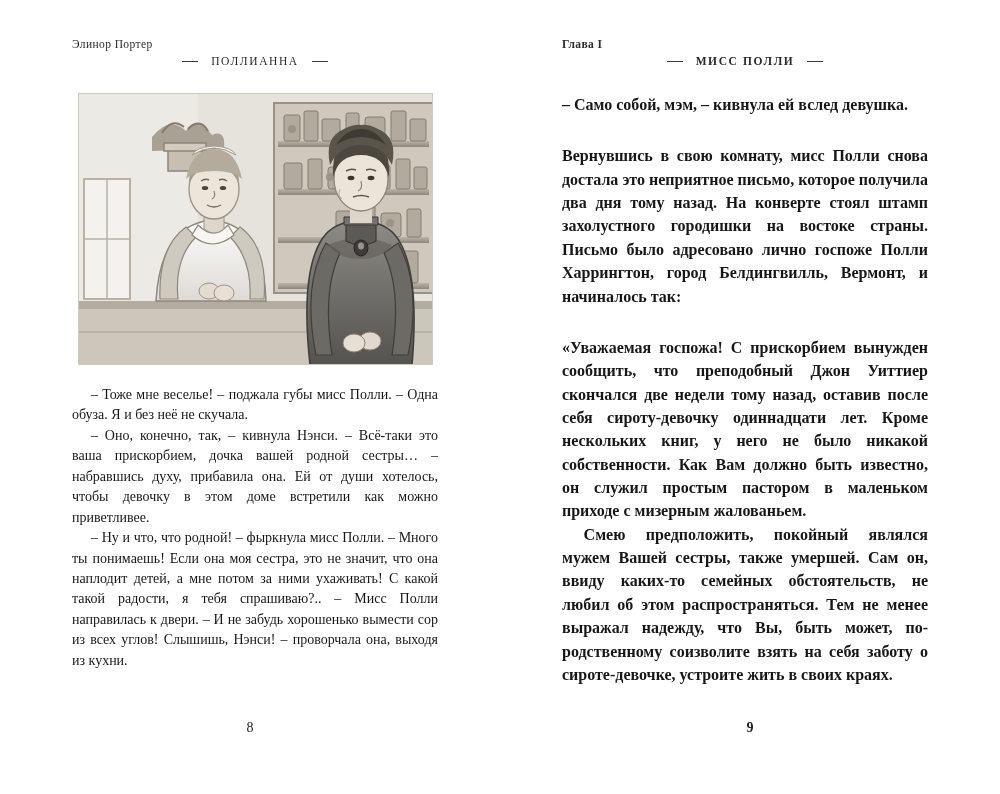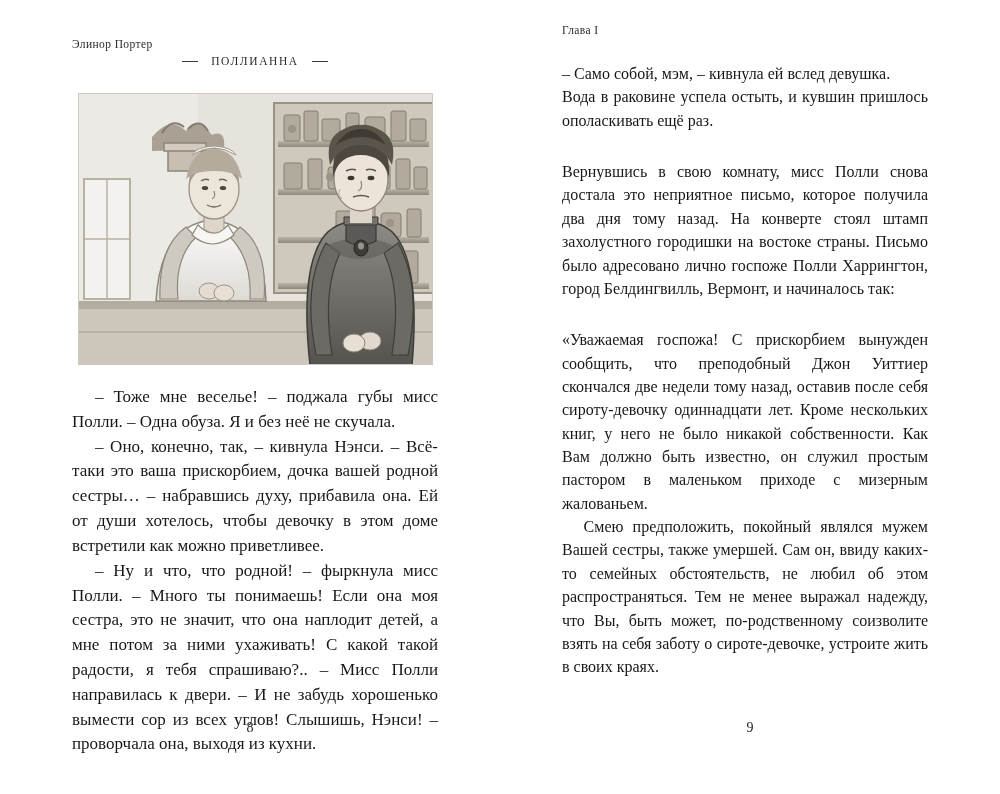--- a/index.html
+++ b/index.html
@@ -25,21 +25,22 @@
     position: relative;
     box-sizing: border-box;
     height: 794px;
   }
   .page-left {
     width: 500px;
     padding: 38px 62px 0 72px;
   }
   .page-right {
     width: 500px;
-    padding: 24px 72px 0 62px;
+    padding: 38px 72px 0 62px;
+    font-weight: bold;
   }
   .running-head {
     text-align: left;
     margin-bottom: 26px;
   }
   .rh-author {
     font-size: 11.5px;
     letter-spacing: 0.4px;
     color: #2a2a2a;
     margin-bottom: 5px;
@@ -66,21 +67,21 @@
     height: 272px;
     margin: 6px auto 20px auto;
     position: relative;
     overflow: hidden;
     background: #e9e7e2;
     border: 0;
   }
   .illustration svg { display: block; }
 
   .body-text {
-    font-size: 17px;
+    font-size: 14px;
     line-height: 1.46;
     text-align: justify;
     text-justify: inter-word;
     hyphens: auto;
     color: #171717;
   }
   .body-text p {
     margin: 0;
     text-indent: 1.35em;
   }
@@ -271,25 +272,29 @@
       <p>– Ну и что, что родной! – фыркнула мисс Полли. – Много ты понимаешь! Если она моя сестра, это не значит, что она наплодит детей, а мне потом за ними ухаживать! С какой такой радости, я тебя спрашиваю?.. – Мисс Полли направилась к двери. – И не забудь хорошенько вымести сор из всех углов! Слышишь, Нэнси! – проворчала она, выходя из кухни.</p>
     </div>
 
     <div class="folio">8</div>
   </div>
 
   <div class="page page-right">
 
     <div class="running-head">
       <div class="rh-author">Глава I</div>
+      <div class="rh-title-wrap">
+        <span class="rh-rule"></span>
+        <span class="rh-title">МИСС ПОЛЛИ</span>
+        <span class="rh-rule"></span>
+      </div>
     </div>
 
     <div class="body-text">
       <p class="noindent">– Само собой, мэм, – кивнула ей вслед девушка.</p>
-      <p class="noindent">Вода в раковине успела остыть, и кувшин пришлось ополаскивать ещё раз.</p>
       <p class="noindent gap">Вернувшись в свою комнату, мисс Полли снова достала это неприятное письмо, которое получила два дня тому назад. На конверте стоял штамп захолустного городишки на востоке страны. Письмо было адресовано лично госпоже Полли Харрингтон, город Белдингвилль, Вермонт, и начиналось так:</p>
       <p class="noindent gap">«Уважаемая госпожа! С прискорбием вынужден сообщить, что преподобный Джон Уиттиер скончался две недели тому назад, оставив после себя сироту-девочку одиннадцати лет. Кроме нескольких книг, у него не было никакой собственности. Как Вам должно быть известно, он служил простым пастором в маленьком приходе с мизерным жалованьем.</p>
       <p>Смею предположить, покойный являлся мужем Вашей сестры, также умершей. Сам он, ввиду каких-то семейных обстоятельств, не любил об этом распространяться. Тем не менее выражал надежду, что Вы, быть может, по-родственному соизволите взять на себя заботу о сироте-девочке, устроите жить в своих краях.</p>
     </div>
 
     <div class="folio">9</div>
   </div>
 
 </div>
 

